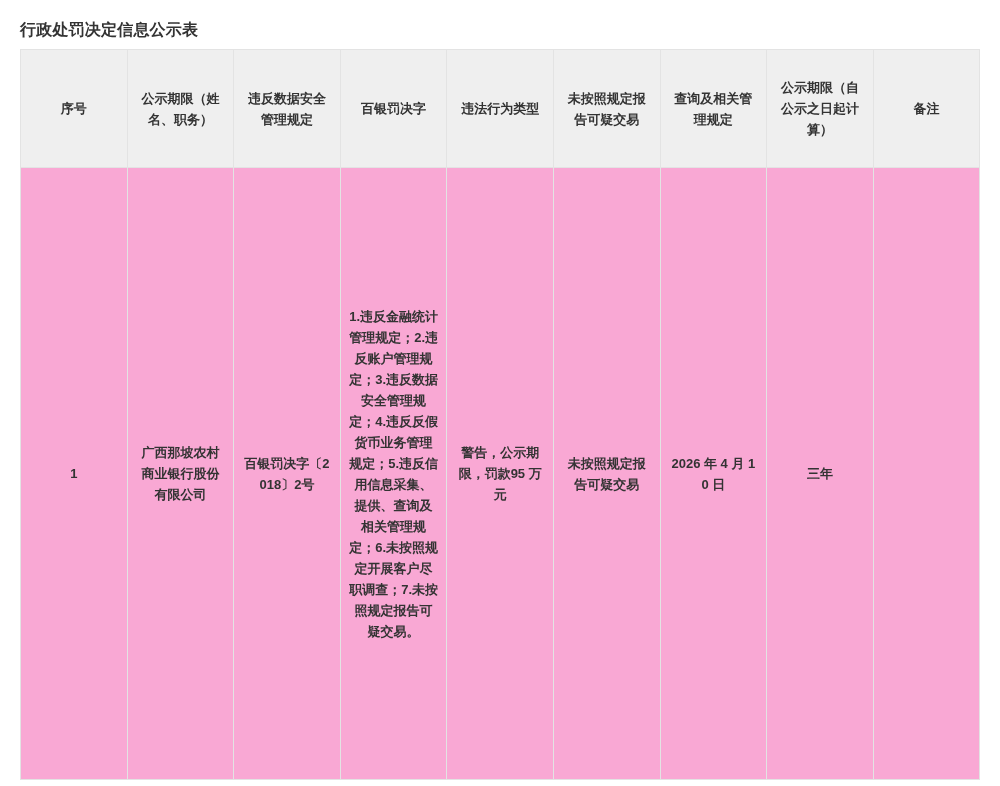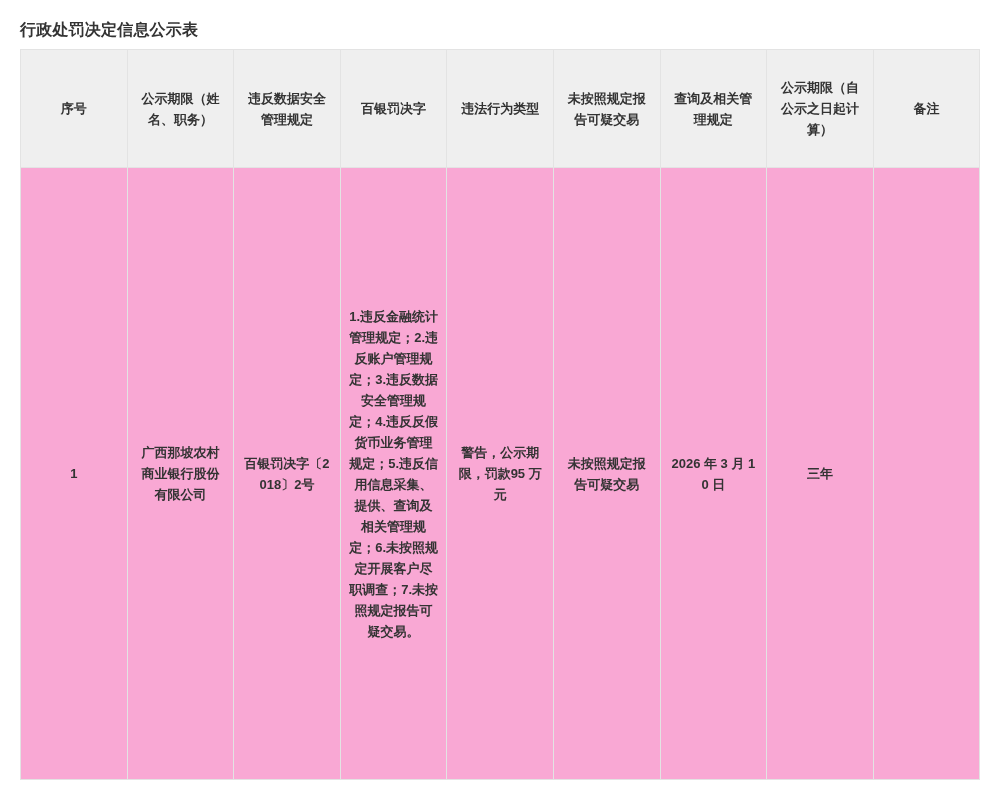--- a/index.html
+++ b/index.html
@@ -101,20 +101,20 @@
       </tr>
     </thead>
     <tbody>
       <tr>
         <td class="col-serial">1</td>
         <td class="col-party">广西那坡农村商业银行股份有限公司</td>
         <td class="col-docno">百银罚决字〔2018〕2号</td>
         <td class="col-violation">1.违反金融统计管理规定；2.违反账户管理规定；3.违反数据安全管理规定；4.违反反假货币业务管理规定；5.违反信用信息采集、提供、查询及相关管理规定；6.未按照规定开展客户尽职调查；7.未按照规定报告可疑交易。</td>
         <td class="col-penalty">警告，公示期限，罚款95 万元</td>
         <td class="col-authority">未按照规定报告可疑交易</td>
-        <td class="col-date">2026 年 3 月 10 日</td>
+        <td class="col-date">2026 年 4 月 10 日</td>
         <td class="col-period">三年</td>
         <td class="col-remark"></td>
       </tr>
     </tbody>
   </table>
 
 </div>
 
 </body></html>

